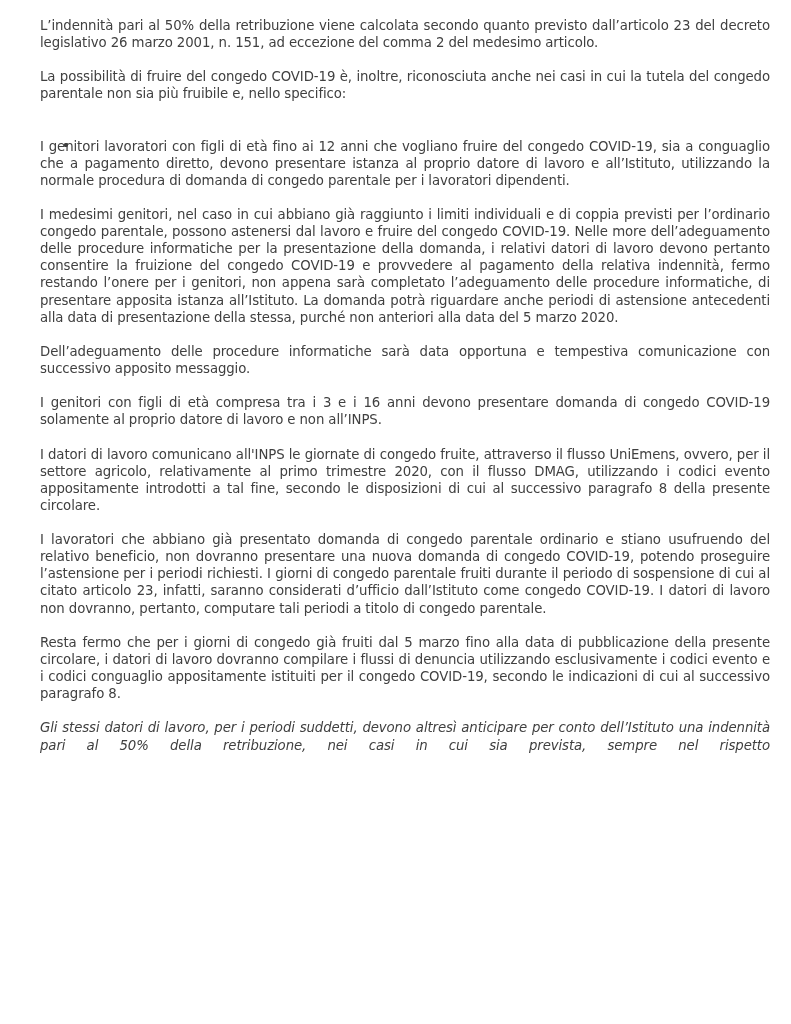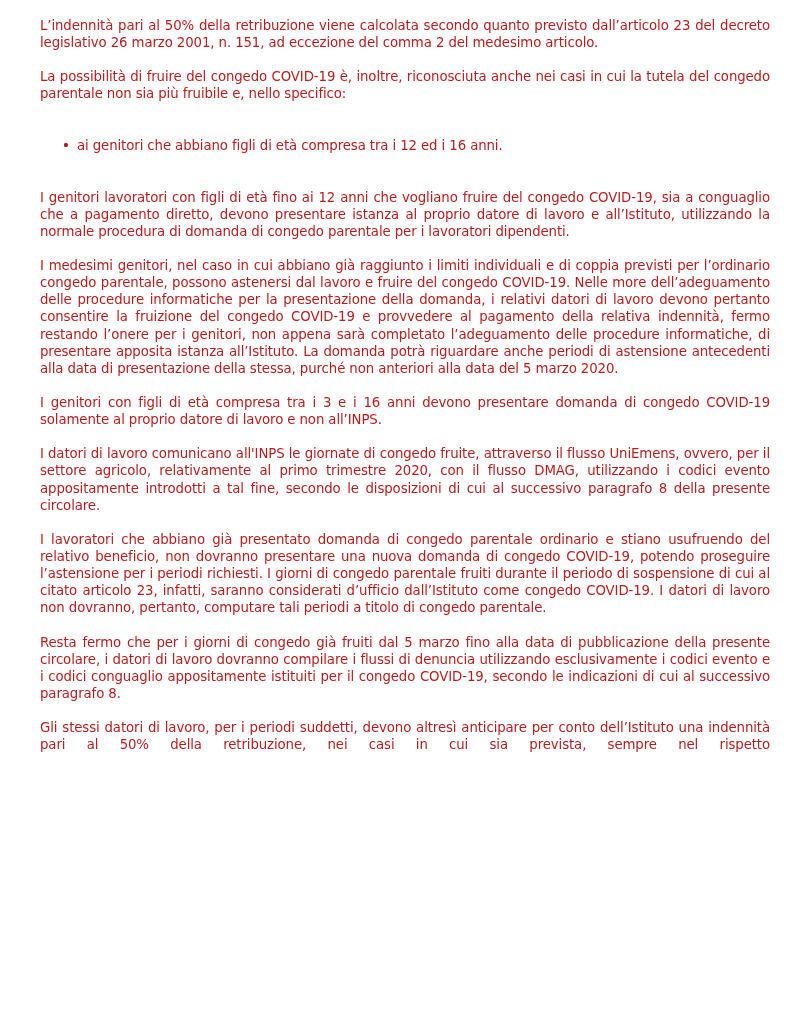--- a/index.html
+++ b/index.html
@@ -1,20 +1,20 @@
 <!DOCTYPE html>
 <html><head>
 <meta charset="utf-8">
 <style>
   html, body { margin: 0; padding: 0; background: #ffffff; }
   body { width: 791px; height: 1024px; overflow: hidden; position: relative; }
   .page {
     position: absolute; left: 40px; top: 17px; width: 730px;
     font-family: "DejaVu Sans", sans-serif;
-    font-size: 13.3px; line-height: 17.1px; color: #b91c1c;
+    font-size: 13.3px; line-height: 17.1px; color: #404040;
     letter-spacing: -0.1px;
   }
   .para { margin: 0 0 17.2px 0; text-align: justify; text-align-last: left; }
   .list { margin: 0; padding: 0; list-style: none; }
   .list-wrap { margin-top: 34px; margin-bottom: 35px; }
   .list li { position: relative; padding-left: 37px; text-align: left; }
   .list li .bullet { position: absolute; left: 22px; top: 0; }
 </style>
 </head>
 <body>
@@ -23,25 +23,25 @@
   <p class="para">L’indennità pari al 50% della retribuzione viene calcolata secondo quanto previsto dall’articolo 23 del decreto legislativo 26 marzo 2001, n. 151, ad eccezione del comma 2 del medesimo articolo.</p>
   <p class="para" style="margin-bottom:4px">La possibilità di fruire del congedo COVID-19 è, inoltre, riconosciuta anche nei casi in cui la tutela del congedo parentale non sia più fruibile e, nello specifico:</p>
 
   <div class="list-wrap">
     <ul class="list">
       <li>
         <span class="bullet">•</span>
       </li>
       <li>
         <span class="bullet">•</span>
-        <span>ai genitori che abbiano figli di età compresa tra i 12 ed i 16 anni.</span>
       </li>
     </ul>
   </div>
 
   <p class="para">I genitori lavoratori con figli di età fino ai 12 anni che vogliano fruire del congedo COVID-19, sia a conguaglio che a pagamento diretto, devono presentare istanza al proprio datore di lavoro e all’Istituto, utilizzando la normale procedura di domanda di congedo parentale per i lavoratori dipendenti.</p>
   <p class="para">I medesimi genitori, nel caso in cui abbiano già raggiunto i limiti individuali e di coppia previsti per l’ordinario congedo parentale, possono astenersi dal lavoro e fruire del congedo COVID-19. Nelle more dell’adeguamento delle procedure informatiche per la presentazione della domanda, i relativi datori di lavoro devono pertanto consentire la fruizione del congedo COVID-19 e provvedere al pagamento della relativa indennità, fermo restando l’onere per i genitori, non appena sarà completato l’adeguamento delle procedure informatiche, di presentare apposita istanza all’Istituto. La domanda potrà riguardare anche periodi di astensione antecedenti alla data di presentazione della stessa, purché non anteriori alla data del 5 marzo 2020.</p>
+  <p class="para">Dell’adeguamento delle procedure informatiche sarà data opportuna e tempestiva comunicazione con successivo apposito messaggio.</p>
   <p class="para">I genitori con figli di età compresa tra i 3 e i 16 anni devono presentare domanda di congedo COVID-19 solamente al proprio datore di lavoro e non all’INPS.</p>
   <p class="para">I datori di lavoro comunicano all'INPS le giornate di congedo fruite, attraverso il flusso UniEmens, ovvero, per il settore agricolo, relativamente al primo trimestre 2020, con il flusso DMAG, utilizzando i codici evento appositamente introdotti a tal fine, secondo le disposizioni di cui al successivo paragrafo 8 della presente circolare.</p>
   <p class="para">I lavoratori che abbiano già presentato domanda di congedo parentale ordinario e stiano usufruendo del relativo beneficio, non dovranno presentare una nuova domanda di congedo COVID-19, potendo proseguire l’astensione per i periodi richiesti. I giorni di congedo parentale fruiti durante il periodo di sospensione di cui al citato articolo 23, infatti, saranno considerati d’ufficio dall’Istituto come congedo COVID-19. I datori di lavoro non dovranno, pertanto, computare tali periodi a titolo di congedo parentale.</p>
   <p class="para">Resta fermo che per i giorni di congedo già fruiti dal 5 marzo fino alla data di pubblicazione della presente circolare, i datori di lavoro dovranno compilare i flussi di denuncia utilizzando esclusivamente i codici evento e i codici conguaglio appositamente istituiti per il congedo COVID-19, secondo le indicazioni di cui al successivo paragrafo 8.</p>
-  <p class="para" style="text-align-last: justify;">Gli stessi datori di lavoro, per i periodi suddetti, devono altresì anticipare per conto dell’Istituto una indennità pari al 50% della retribuzione, nei casi in cui sia prevista, sempre nel rispetto</p>
+  <p class="para" style="text-align-last: justify; font-style: italic;">Gli stessi datori di lavoro, per i periodi suddetti, devono altresì anticipare per conto dell’Istituto una indennità pari al 50% della retribuzione, nei casi in cui sia prevista, sempre nel rispetto</p>
 </div>
 
 </body></html>

